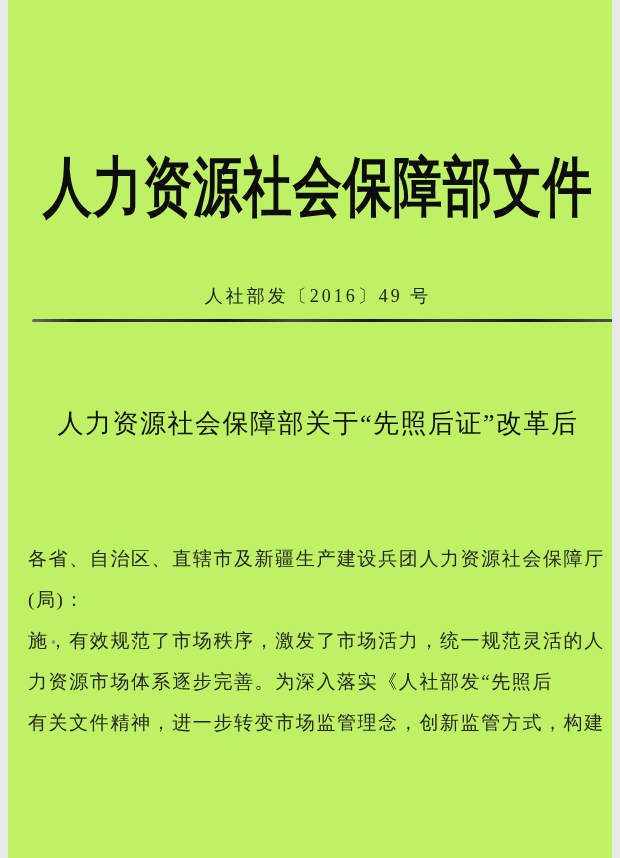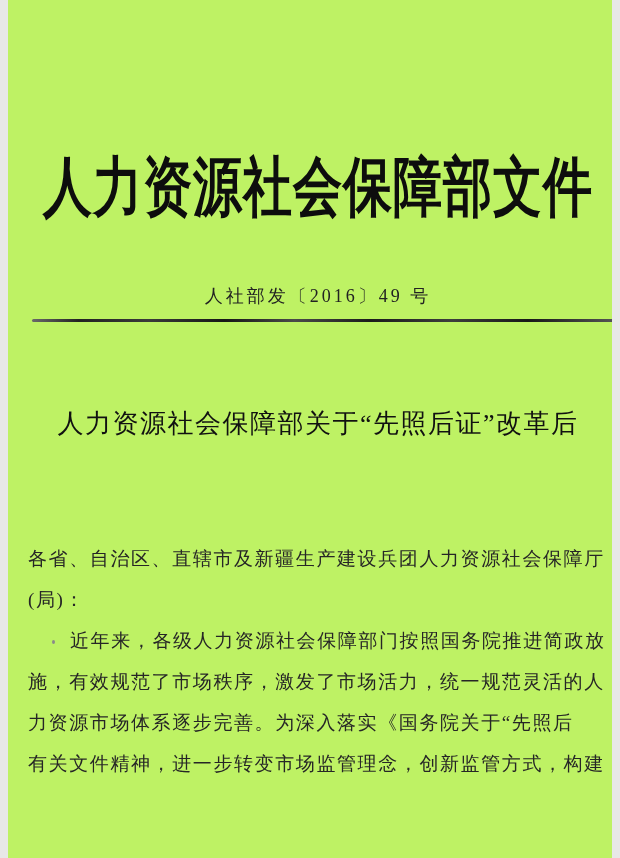--- a/index.html
+++ b/index.html
@@ -114,19 +114,18 @@
   <div class="doc-title">
     <div class="doc-title-line">人力资源社会保障部关于“先照后证”改革后</div>
   </div>
 
   <div class="body-block">
     <div class="body-line">各省、自治区、直辖市及新疆生产建设兵团人力资源社会保障厅</div>
     <div class="body-line">(局)：</div>
 
     <div class="scan-speck"></div>
 
-    <div class="body-line indent">近年来，各级人力资源社会保障部门按照国务院推进简政放</div>
     <div class="body-line">施，有效规范了市场秩序，激发了市场活力，统一规范灵活的人</div>
-    <div class="body-line">力资源市场体系逐步完善。为深入落实《国务院关于“先照后</div>
+    <div class="body-line">力资源市场体系逐步完善。为深入落实《人社部发“先照后</div>
     <div class="body-line">有关文件精神，进一步转变市场监管理念，创新监管方式，构建</div>
   </div>
 
 </div>
 
 </body></html>

